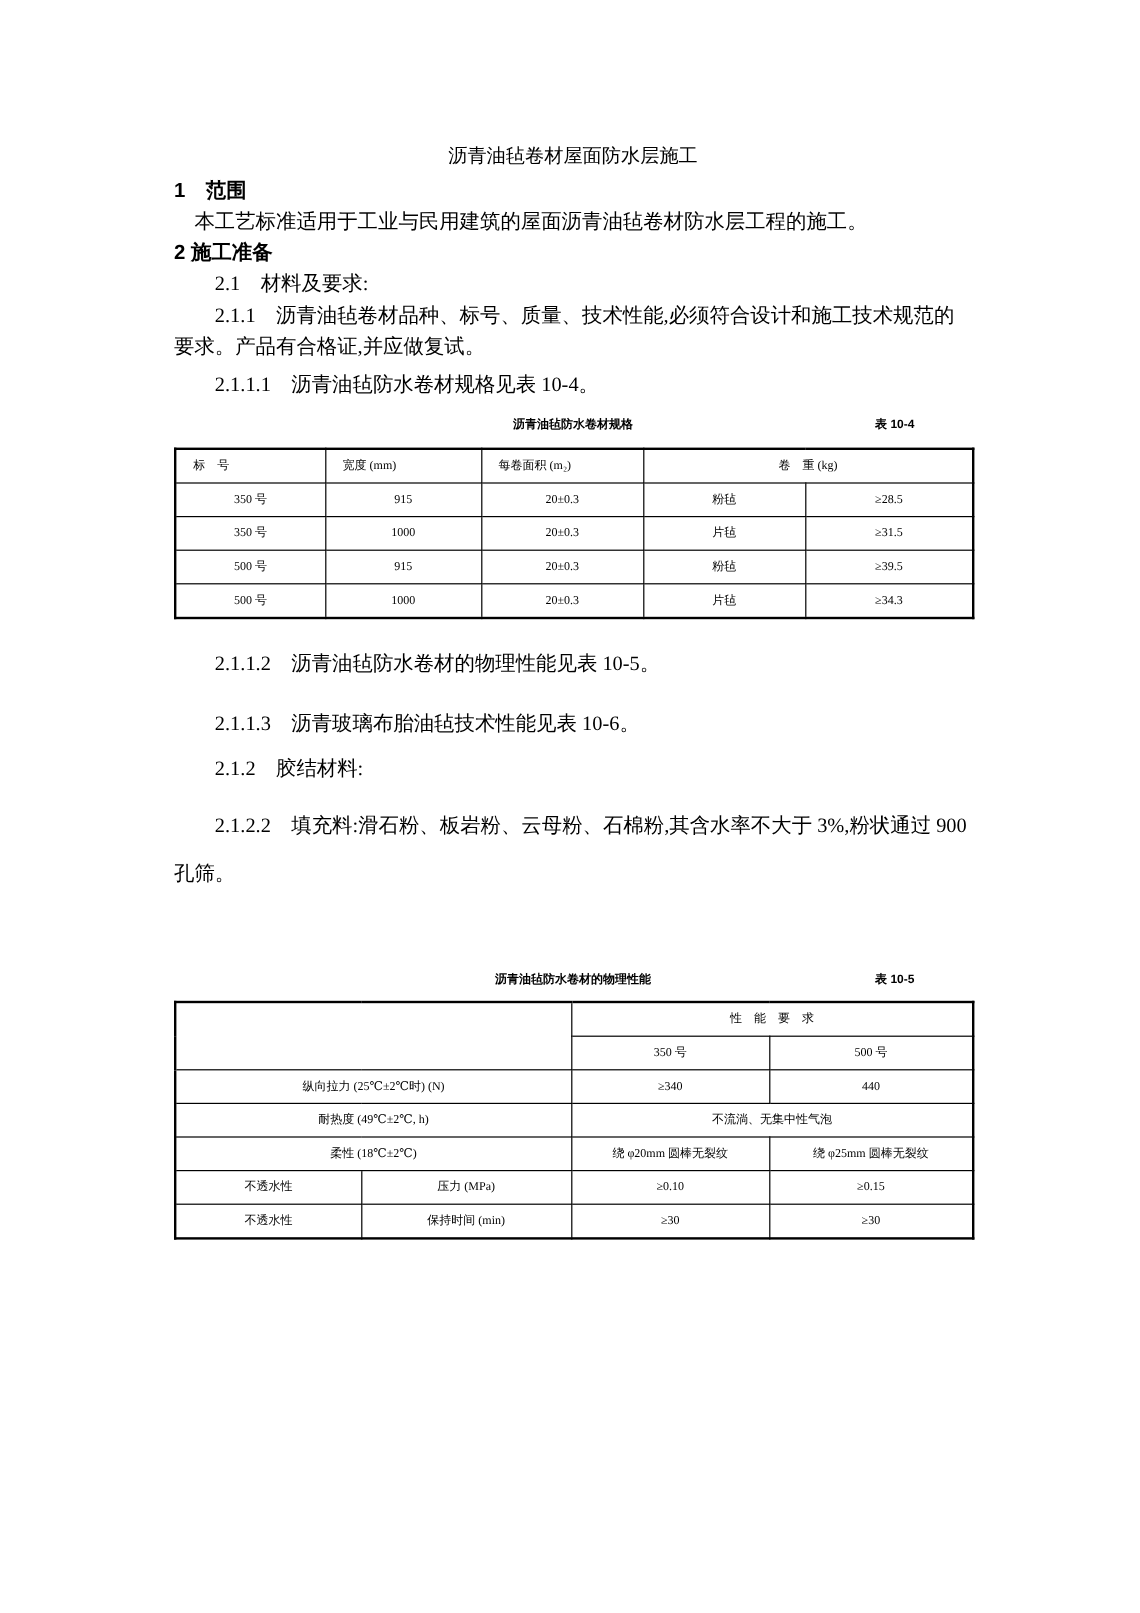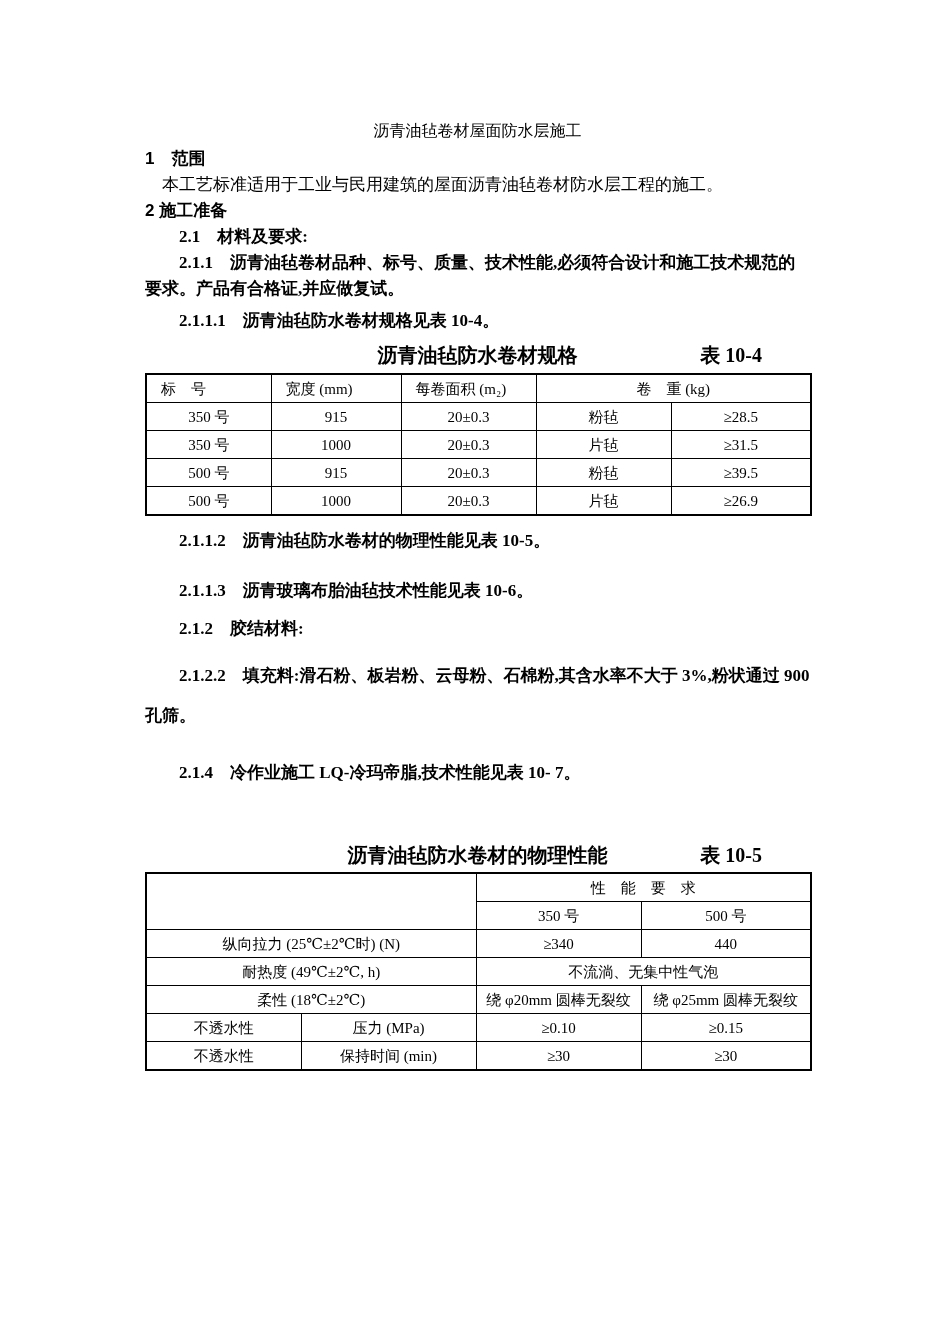--- a/index.html
+++ b/index.html
@@ -7,31 +7,31 @@
     width: 950px; height: 1344px;
     background: #ffffff; color: #000;
     font-family: "Liberation Serif", "DejaVu Serif", serif;
     overflow: hidden;
   }
   .page { padding: 120px 100px 0 145px; width: 665px; }
   .title { font-size: 16px; line-height: 22px; text-align: center; margin: 0; }
   .p { font-size: 17px; line-height: 26px; margin: 0; }
   .wide { line-height: 40px; }
   .ind1 { text-indent: 1em; }
-  .ind2 { text-indent: 2em; font-weight: bold; }
+  .ind2 { text-indent: 2em; }
   .h { font-weight: bold; font-family: "Liberation Sans", "DejaVu Sans", sans-serif; }
   .tcap {
     position: relative; text-align: center;
-    font-weight: bold; font-family: Liberation Serif, serif;
-    font-size: 20px; line-height: 26px;
+    font-weight: bold; font-family: Liberation Sans, sans-serif;
+    font-size: 10px; line-height: 26px;
   }
   .tcap .lbl { position: absolute; right: 48px; top: 0; }
   table.tbl {
     border-collapse: collapse; table-layout: fixed; width: 665px;
-    font-size: 15px; border: 2px solid #000;
+    font-size: 10px; border: 2px solid #000;
   }
   table.tbl td {
     border: 1px solid #000; height: 27px; line-height: 20px;
     text-align: center; padding: 0 4px; overflow: hidden;
   }
   table.tbl td.al { text-align: left; padding-left: 14px; }
   table.tbl td.blank { border-top: 2px solid #000; border-left: 2px solid #000; }
 </style>
 </head>
 <body>
@@ -86,30 +86,29 @@
         <td>915</td>
         <td>20±0.3</td>
         <td>粉毡</td>
         <td>≥39.5</td>
       </tr>
       <tr>
         <td>500 号</td>
         <td>1000</td>
         <td>20±0.3</td>
         <td>片毡</td>
-        <td>≥26.9</td>
+        <td>≥34.3</td>
       </tr>
     </tbody>
   </table>
 
-  <p class="p ind2" style="margin-top:12px">2.1.1.2　沥青油毡防水卷材的物理性能见表 10-5。</p>
+  <p class="p ind2" style="margin-top:24px">2.1.1.2　沥青油毡防水卷材的物理性能见表 10-5。</p>
   <p class="p ind2" style="margin-top:24px">2.1.1.3　沥青玻璃布胎油毡技术性能见表 10-6。</p>
   <p class="p ind2" style="margin-top:12px">2.1.2　胶结材料:</p>
   <p class="p wide ind2" style="margin-top:14px">2.1.2.2　填充料:滑石粉、板岩粉、云母粉、石棉粉,其含水率不大于 3%,粉状通过 900 孔筛。</p>
-  <p class="p ind2" style="margin-top:24px">2.1.4　冷作业施工 LQ-冷玛帝脂,技术性能见表 10- 7。</p>
 
   <div class="tcap" style="margin-top:56px">
     <span>沥青油毡防水卷材的物理性能</span>
     <span class="lbl">表 10-5</span>
   </div>
 
   <table class="tbl" style="margin-top:4px">
     <colgroup>
       <col style="width:155px">
         <col style="width:175px">

